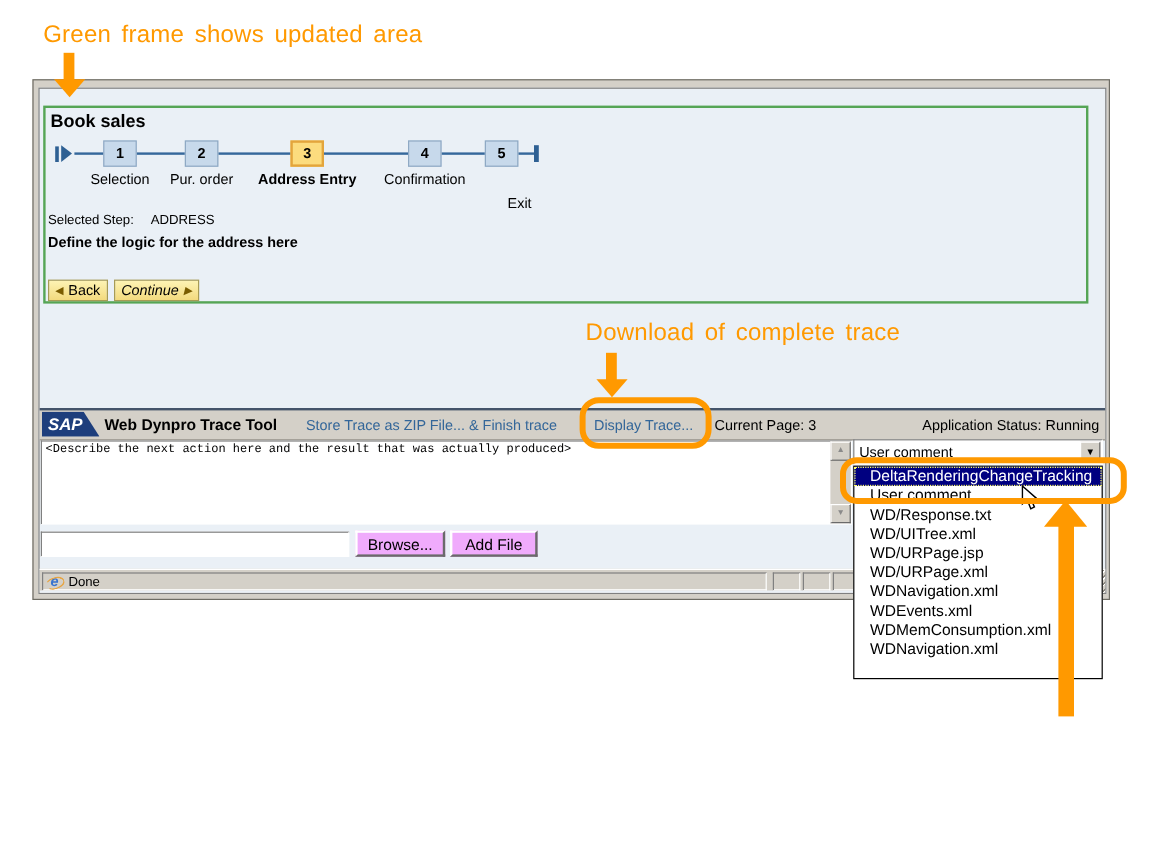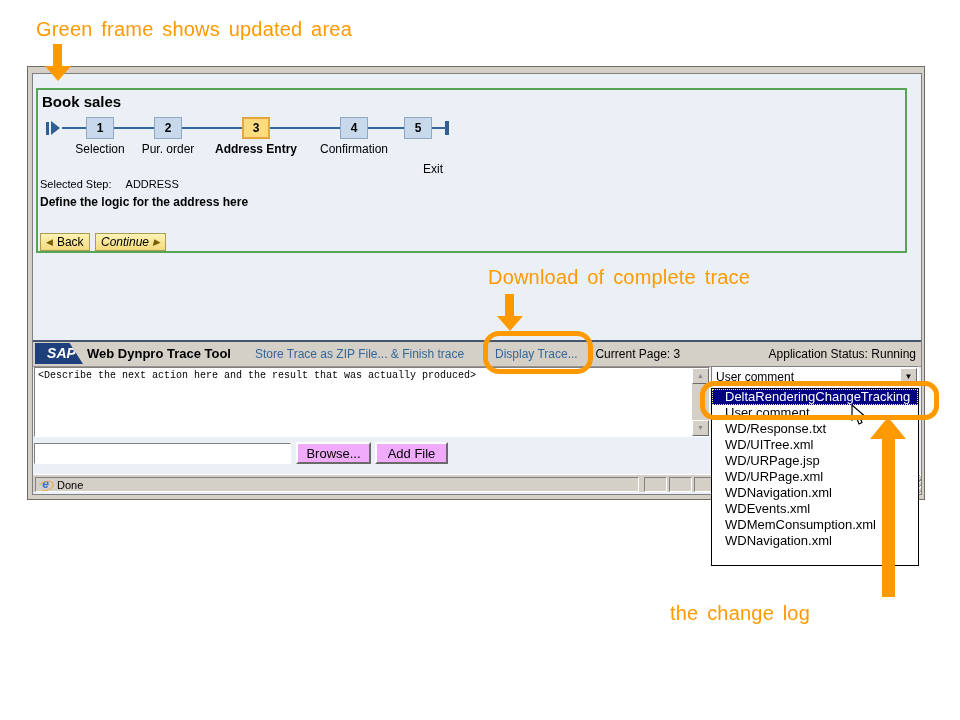--- a/index.html
+++ b/index.html
@@ -37,21 +37,21 @@
   .rm-label.sel{font-weight:bold;}
   .sel-step{left:2px;top:88px;font-size:11px;color:#000;}
   .sel-step .val{margin-left:14px;}
   .instruction{left:2px;top:105px;font-size:12px;font-weight:bold;color:#000;}
   .wiz-btn{top:143px;height:18px;background:linear-gradient(#FDF3B4,#F3DA7E);border:1px solid #A79B55;
            font-size:12px;color:#000;display:flex;align-items:center;gap:4px;padding:0 5px;box-sizing:border-box;}
   .wiz-arrow{font-size:9px;color:#7A5C00;line-height:1;}
 
   
   .sap-bar{left:0;top:266px;width:100%;height:24px;background:#D4D0C8;border-top:2px solid #44546A;
-           border-bottom:1px solid #9A968E;box-sizing:content-box;text-align:center;}
+           border-bottom:1px solid #9A968E;box-sizing:content-box;}
   .sap-logo{left:2px;top:1px;width:48px;height:21px;background:#1E3E7C;color:#fff;
             font-style:italic;font-weight:bold;font-size:14px;line-height:21px;padding-left:5px;box-sizing:border-box;
             clip-path:polygon(0 0,72% 0,100% 100%,0 100%);}
   .tb-text{top:5px;font-size:12px;white-space:nowrap;color:#000;}
   .tb-title{font-weight:bold;font-size:13px;top:4px;}
   .tb-link{color:#336699;}
 
   
   .sunken{background:#fff;border:1px solid;border-color:#808080 #fff #fff #808080;box-sizing:border-box;}
   .comment-box{left:1px;top:293px;width:676px;height:70px;}
@@ -101,21 +101,20 @@
 
 <div class="abs ann-text" style="left:488px;top:266px;">Download of complete trace</div>
 <div class="abs ann-shaft" style="left:505px;top:294px;width:9px;height:23px;"></div>
 <div class="abs ann-head-down" style="left:497px;top:316px;"></div>
 <div class="abs ann-circle" style="left:483px;top:331px;width:100px;height:33px;"></div>
 
 <div class="abs ann-circle" style="left:700px;top:381px;width:229px;height:29px;border-radius:14px;"></div>
 <div class="abs ann-head-up" style="left:870px;top:417px;"></div>
 <div class="abs ann-shaft" style="left:882px;top:438px;width:13px;height:159px;"></div>
 <div class="abs ann-text" style="left:670px;top:600px;line-height:27px;">
-  <div>the change log</div>
 </div>
 
 <div class="abs window">
   <div class="window-content">
 
     <div class="abs green-frame">
       <div class="abs bs-title">Book sales</div>
 
       <div class="abs rm-startbar" style="left:8px;top:32px;"></div>
       <div class="abs rm-starttri" style="left:13px;top:31px;"></div>

